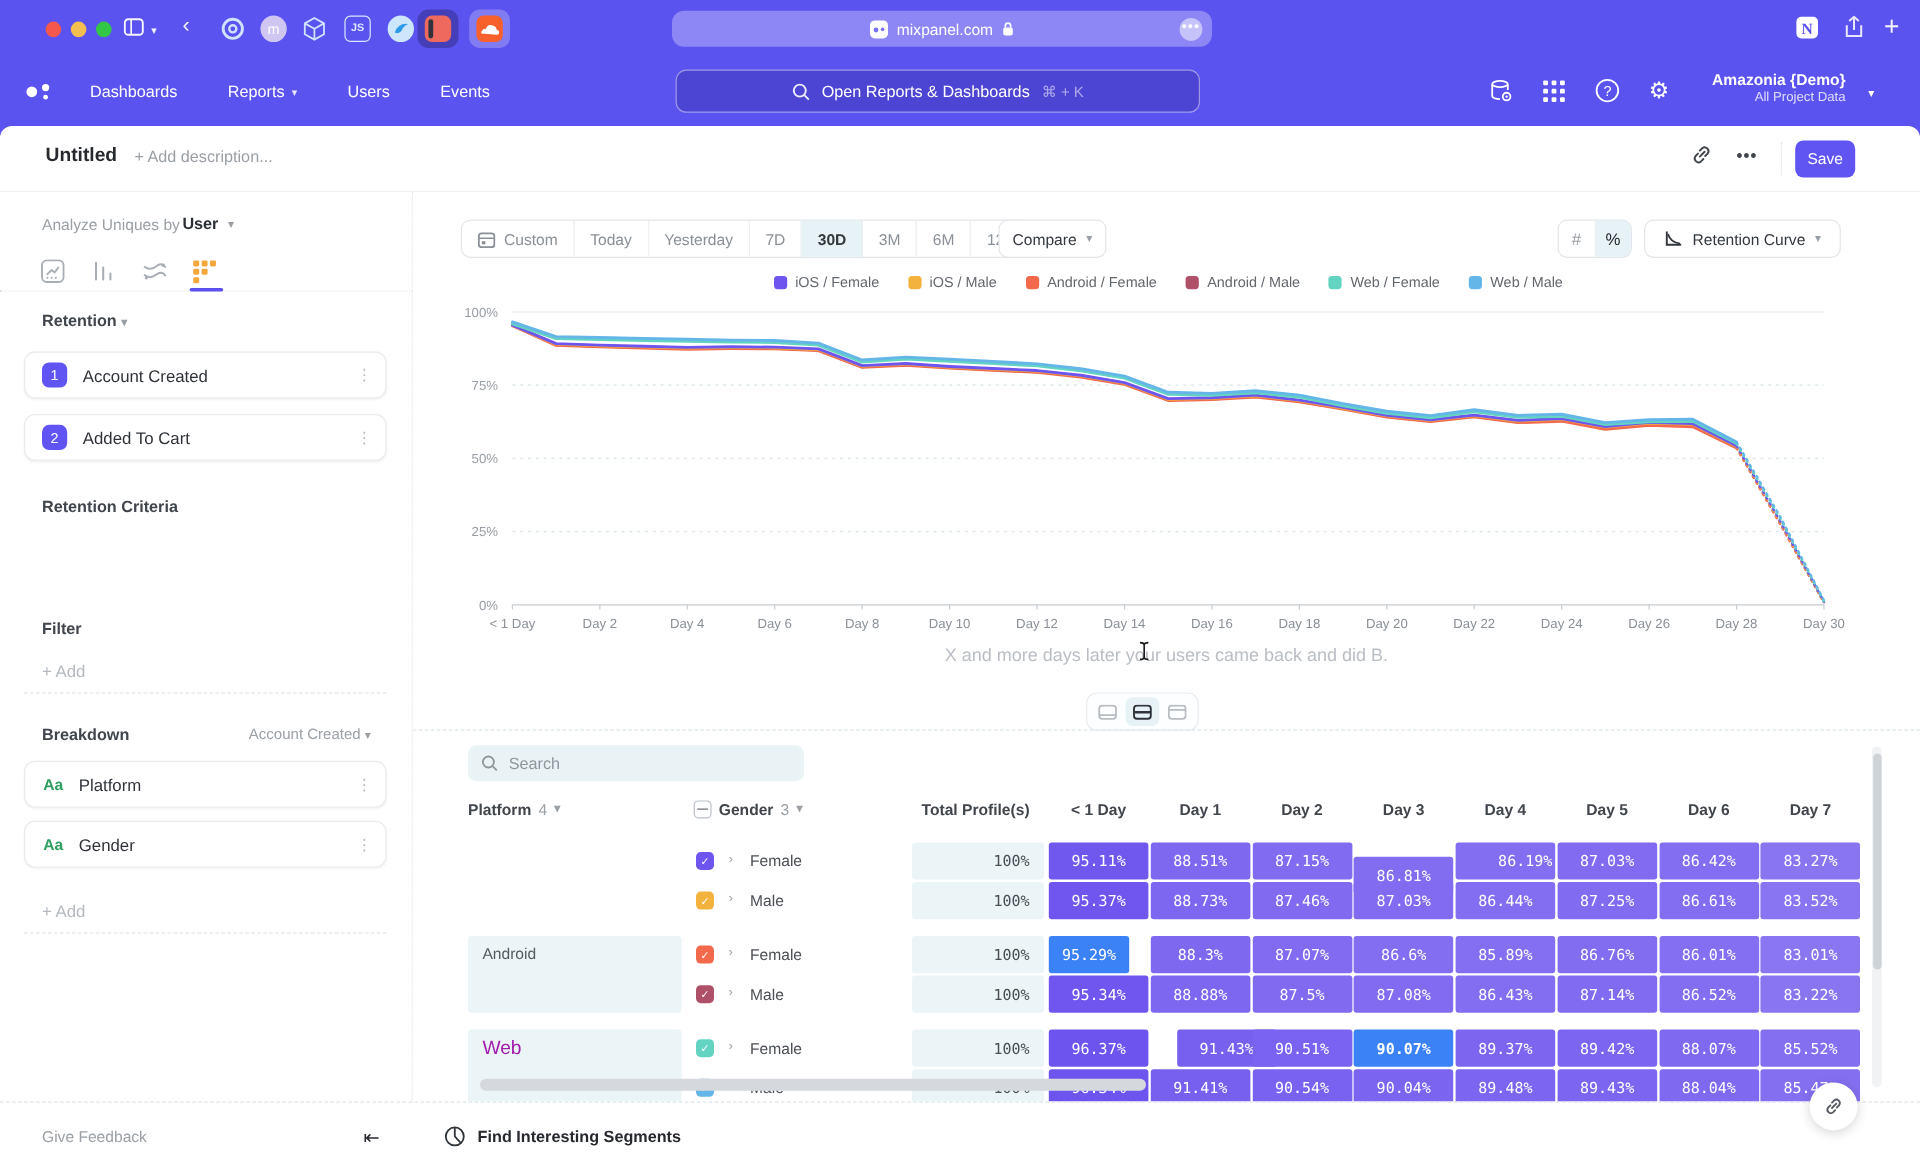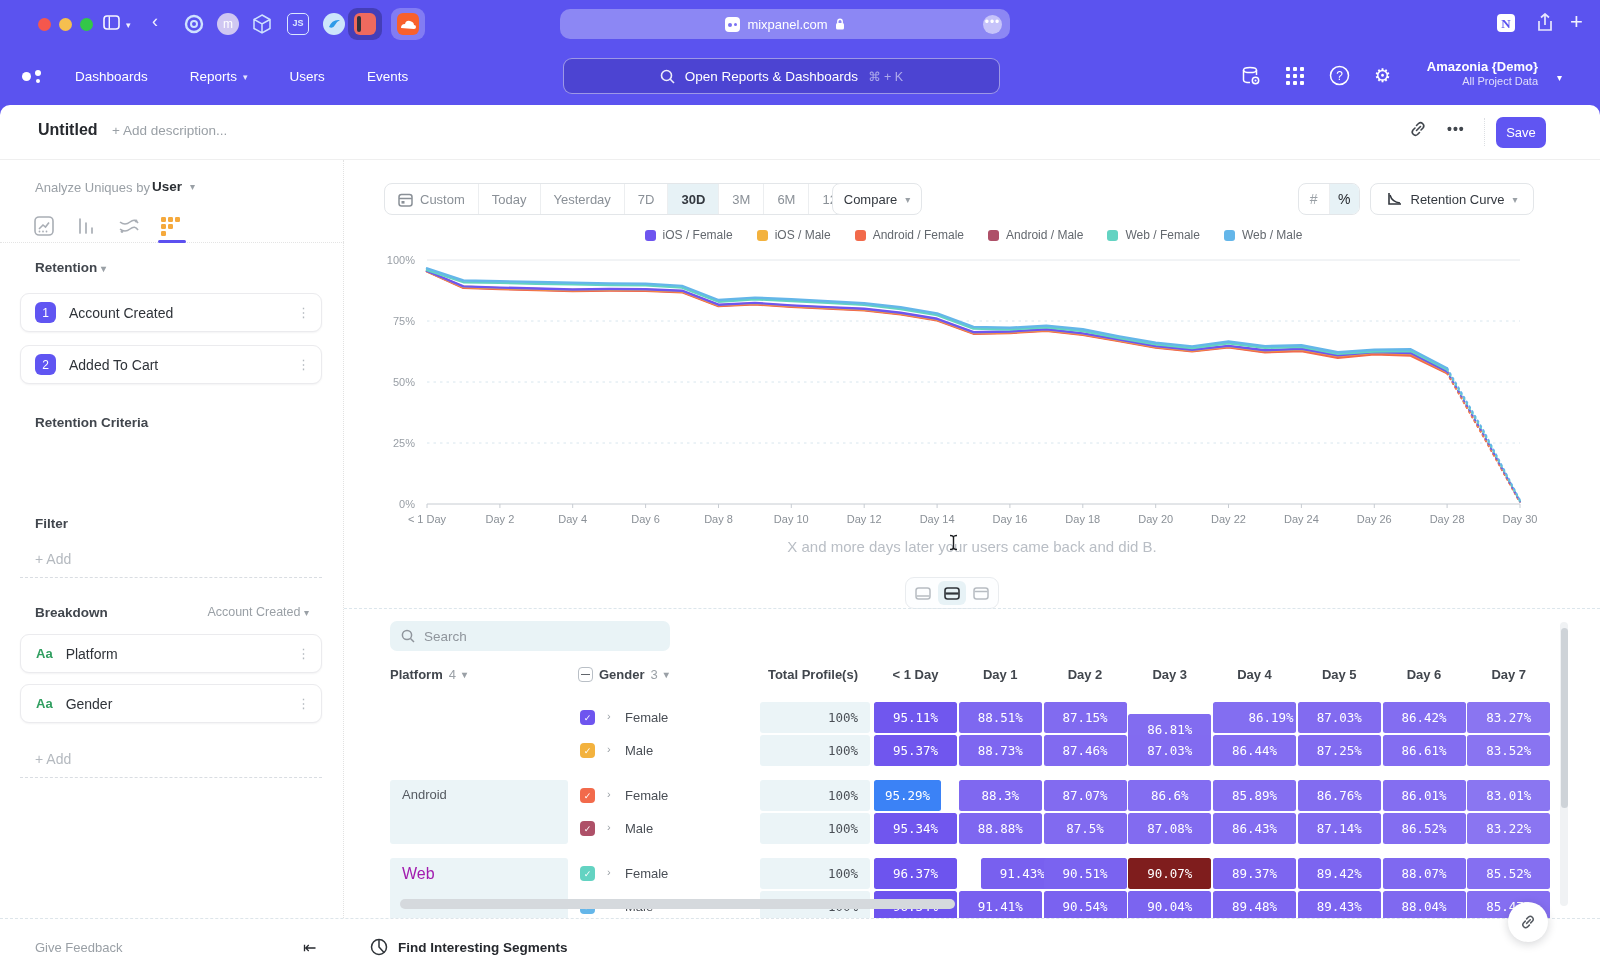--- a/index.html
+++ b/index.html
@@ -582,21 +582,21 @@
             <span style="position: absolute; left: 12px; top: 7px; font-size: 16px; color: #a21caf;">Web</span>
           </div>
           <div>
             <span class="gcheck" style="left: 236px; top: 164px; background: rgb(99, 211, 194);">✓</span>
             <span style="position: absolute; left: 263px; top: 164px; color: rgb(154, 160, 166); font-size: 11px;">›</span>
             <span style="position: absolute; left: 281px; top: 164px; font-size: 13px; color: rgb(74, 79, 86);">Female</span>
             <div class="tint mono" style="left: 416px; top: 156px; width: 110px; height: 31px; display: flex; align-items: center; justify-content: flex-end; padding-right: 12px; font-size: 12.5px; color: rgb(74, 79, 86);">100%</div>
             <div class="vcell mono" style="left: 530px; top: 156px; width: 83px; background: rgb(109, 84, 238);">96.37%</div>
             <div class="vcell mono" style="left: 614.75px; top: 156px; width: 83px; background: rgb(120, 96, 239); margin-left: 22px;">91.43%</div>
             <div class="vcell mono" style="left: 699.5px; top: 156px; width: 83px; background: rgb(122, 99, 240);">90.51%</div>
-            <div class="vcell mono" style="left: 784.25px; top: 156px; width: 83px; background: #7f1d1d;">90.07%</div>
+            <div class="vcell mono" style="left: 784.25px; top: 156px; width: 83px; background: #3b82f6; font-weight: bold;">90.07%</div>
             <div class="vcell mono" style="left: 869px; top: 156px; width: 83px; background: rgb(125, 101, 240);">89.37%</div>
             <div class="vcell mono" style="left: 953.75px; top: 156px; width: 83px; background: rgb(124, 101, 240);">89.42%</div>
             <div class="vcell mono" style="left: 1038.5px; top: 156px; width: 83px; background: rgb(127, 105, 240);">88.07%</div>
             <div class="vcell mono" style="left: 1123.25px; top: 156px; width: 83px; background: rgb(133, 111, 241);">85.52%</div>
           </div>
           <div>
             <span class="gcheck" style="left: 236px; top: 197px; background: rgb(100, 182, 233);">✓</span>
             <span style="position: absolute; left: 263px; top: 197px; color: rgb(154, 160, 166); font-size: 11px;">›</span>
             <span style="position: absolute; left: 281px; top: 197px; font-size: 13px; color: rgb(74, 79, 86);">Male</span>
             <div class="tint mono" style="left: 416px; top: 189px; width: 110px; height: 31px; display: flex; align-items: center; justify-content: flex-end; padding-right: 12px; font-size: 12.5px; color: rgb(74, 79, 86);">100%</div>

